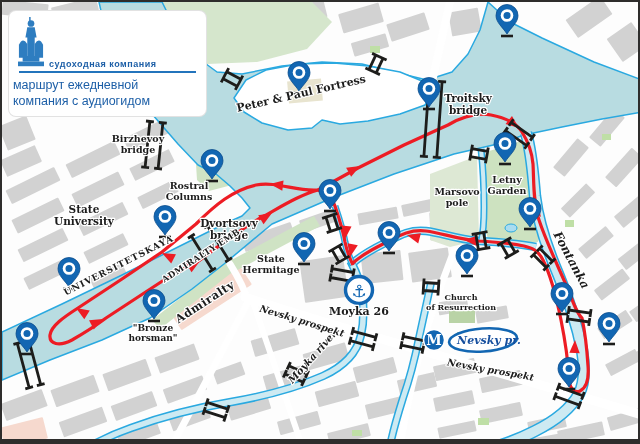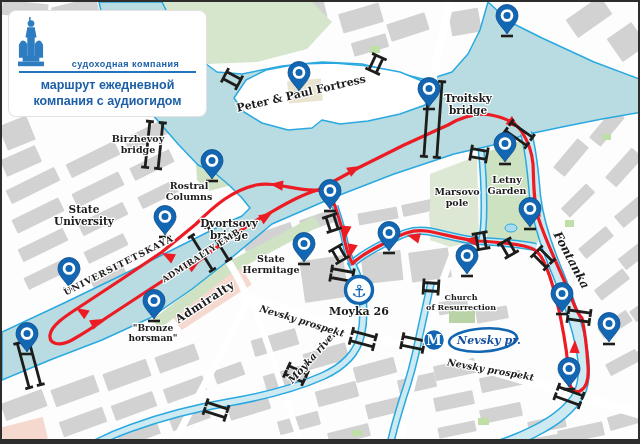--- a/index.html
+++ b/index.html
@@ -7,26 +7,26 @@
          border:2px solid #2e2d2c;border-bottom-width:5px;overflow:hidden;
          background:#fdfdfd;font-family:"DejaVu Serif",serif;}
   svg{display:block}
   .ml{font-family:"DejaVu Serif",serif;font-weight:bold;fill:#1c1c1c;
       text-anchor:middle;paint-order:stroke;stroke:#ffffff;stroke-width:2.4px;stroke-linejoin:round;}
   .it{font-style:italic}
   #logoCard{position:absolute;left:7px;top:9px;width:189px;background:#fff;
             border-radius:7px;box-shadow:0 0 0 1px #e2e2e2;padding:6px 4px 7px 4px;
             font-family:"Liberation Sans",sans-serif;z-index:5;}
   #logoTop{display:flex;align-items:flex-end;}
-  #logoTexts{flex:1;text-align:center;}
+  #logoTexts{flex:1;text-align:left;}
   #coType{font-size:9px;font-weight:bold;color:#1d5fa7;letter-spacing:.5px;white-space:nowrap;}
   #coName{font-size:29px;line-height:30px;font-weight:bold;color:#2b7cc2;letter-spacing:1px;
           text-shadow:1px 1px 0 #fff;}
   #logoRule{height:2px;background:#2374bc;margin:2px 6px 4px 6px;}
-  #tagline{font-size:12.5px;line-height:16px;font-weight:bold;color:#1d5fa7;text-align:center;}
+  #tagline{font-size:12.5px;line-height:16px;font-weight:normal;color:#1d5fa7;text-align:left;}
 </style>
 </head>
 <body>
 
 <div id="stage">
 
 <svg id="map" width="640" height="444" viewBox="0 0 640 444">
 
   <rect x="0" y="0" width="640" height="444" fill="#fdfdfd"></rect>
 

